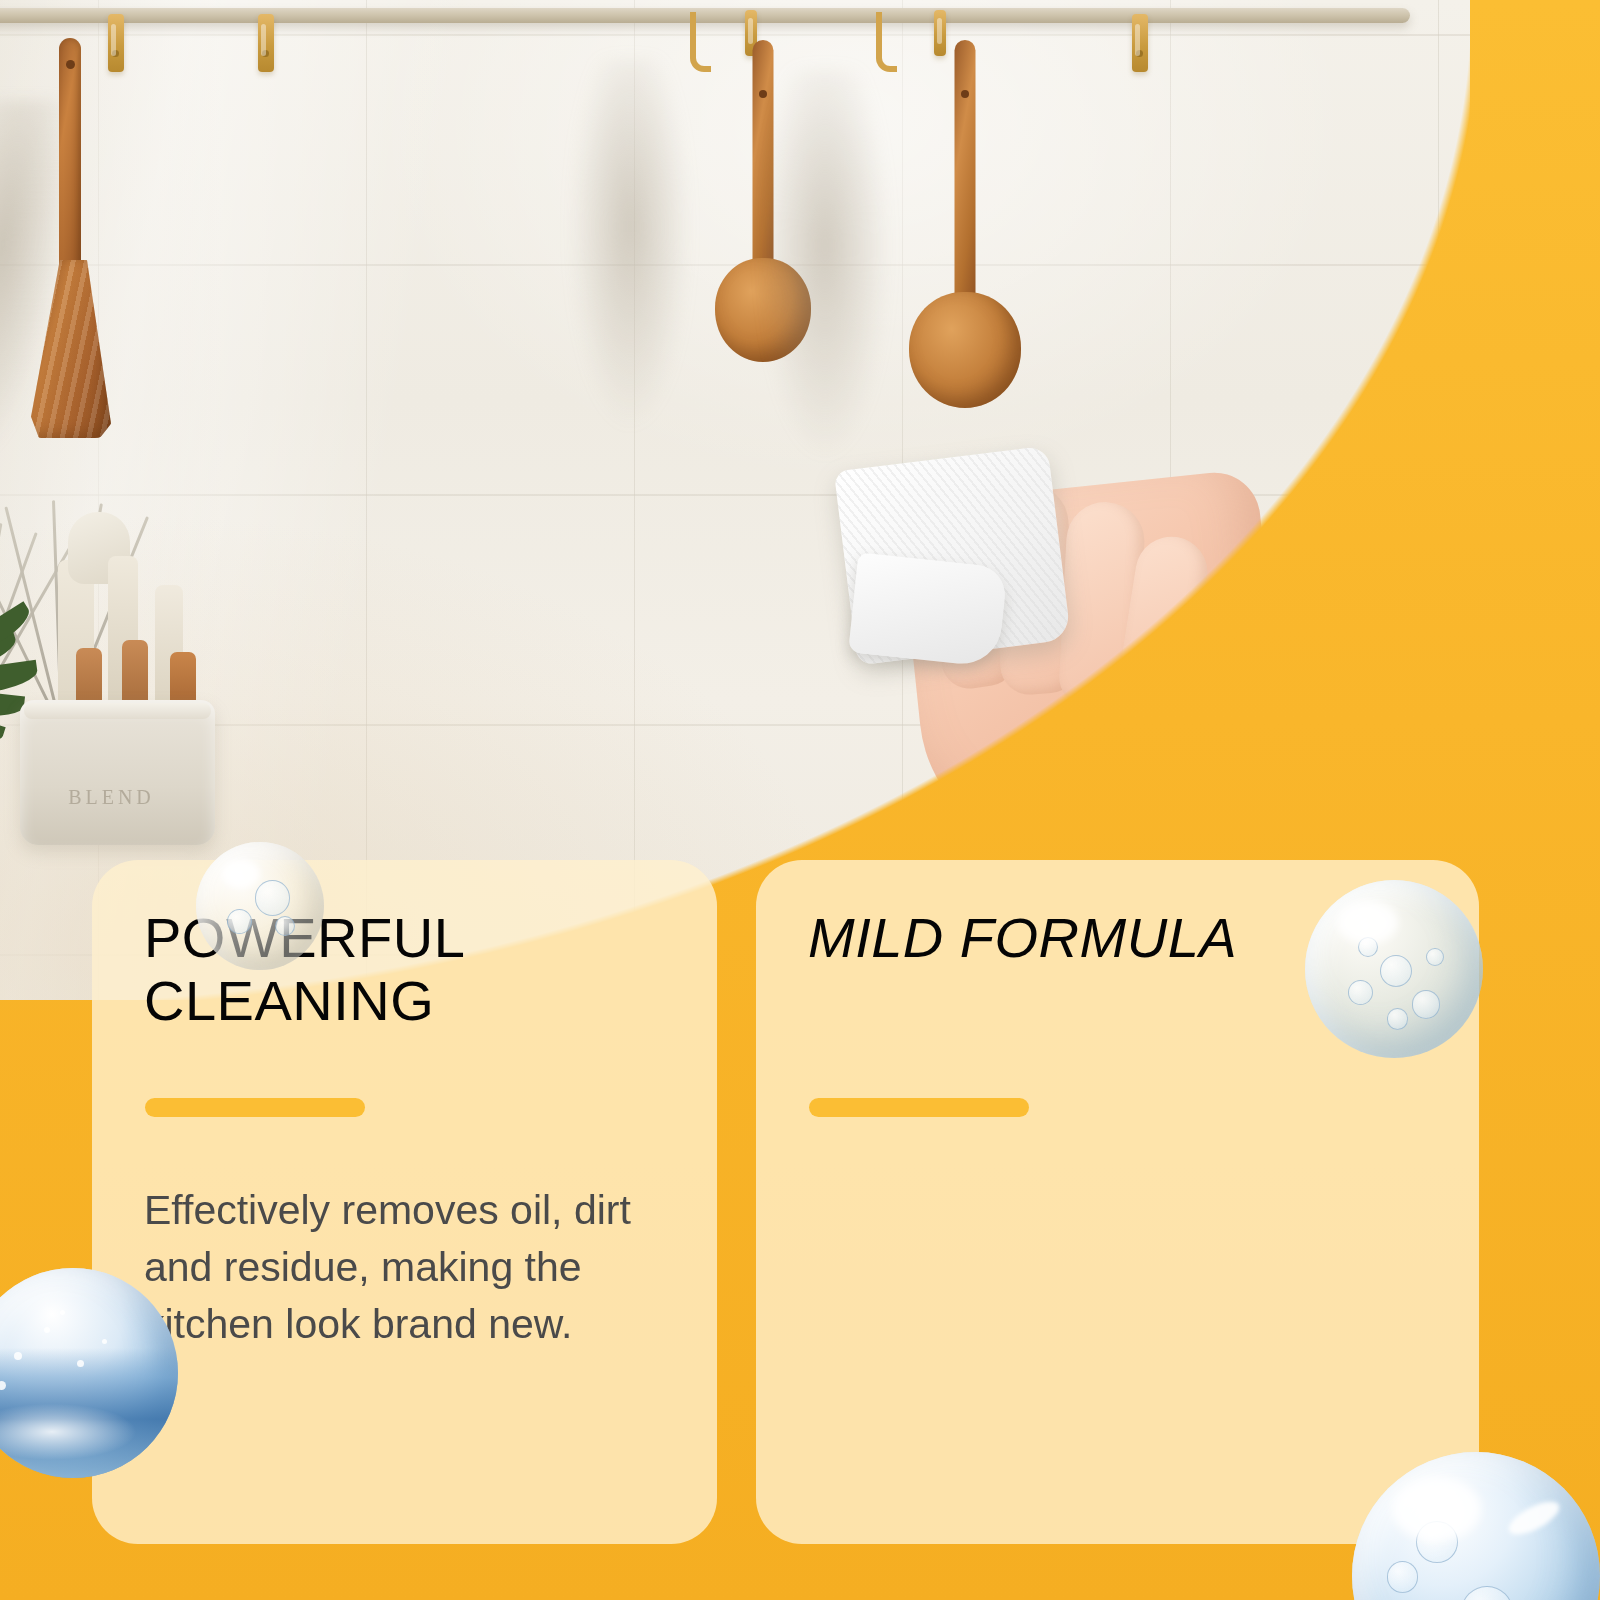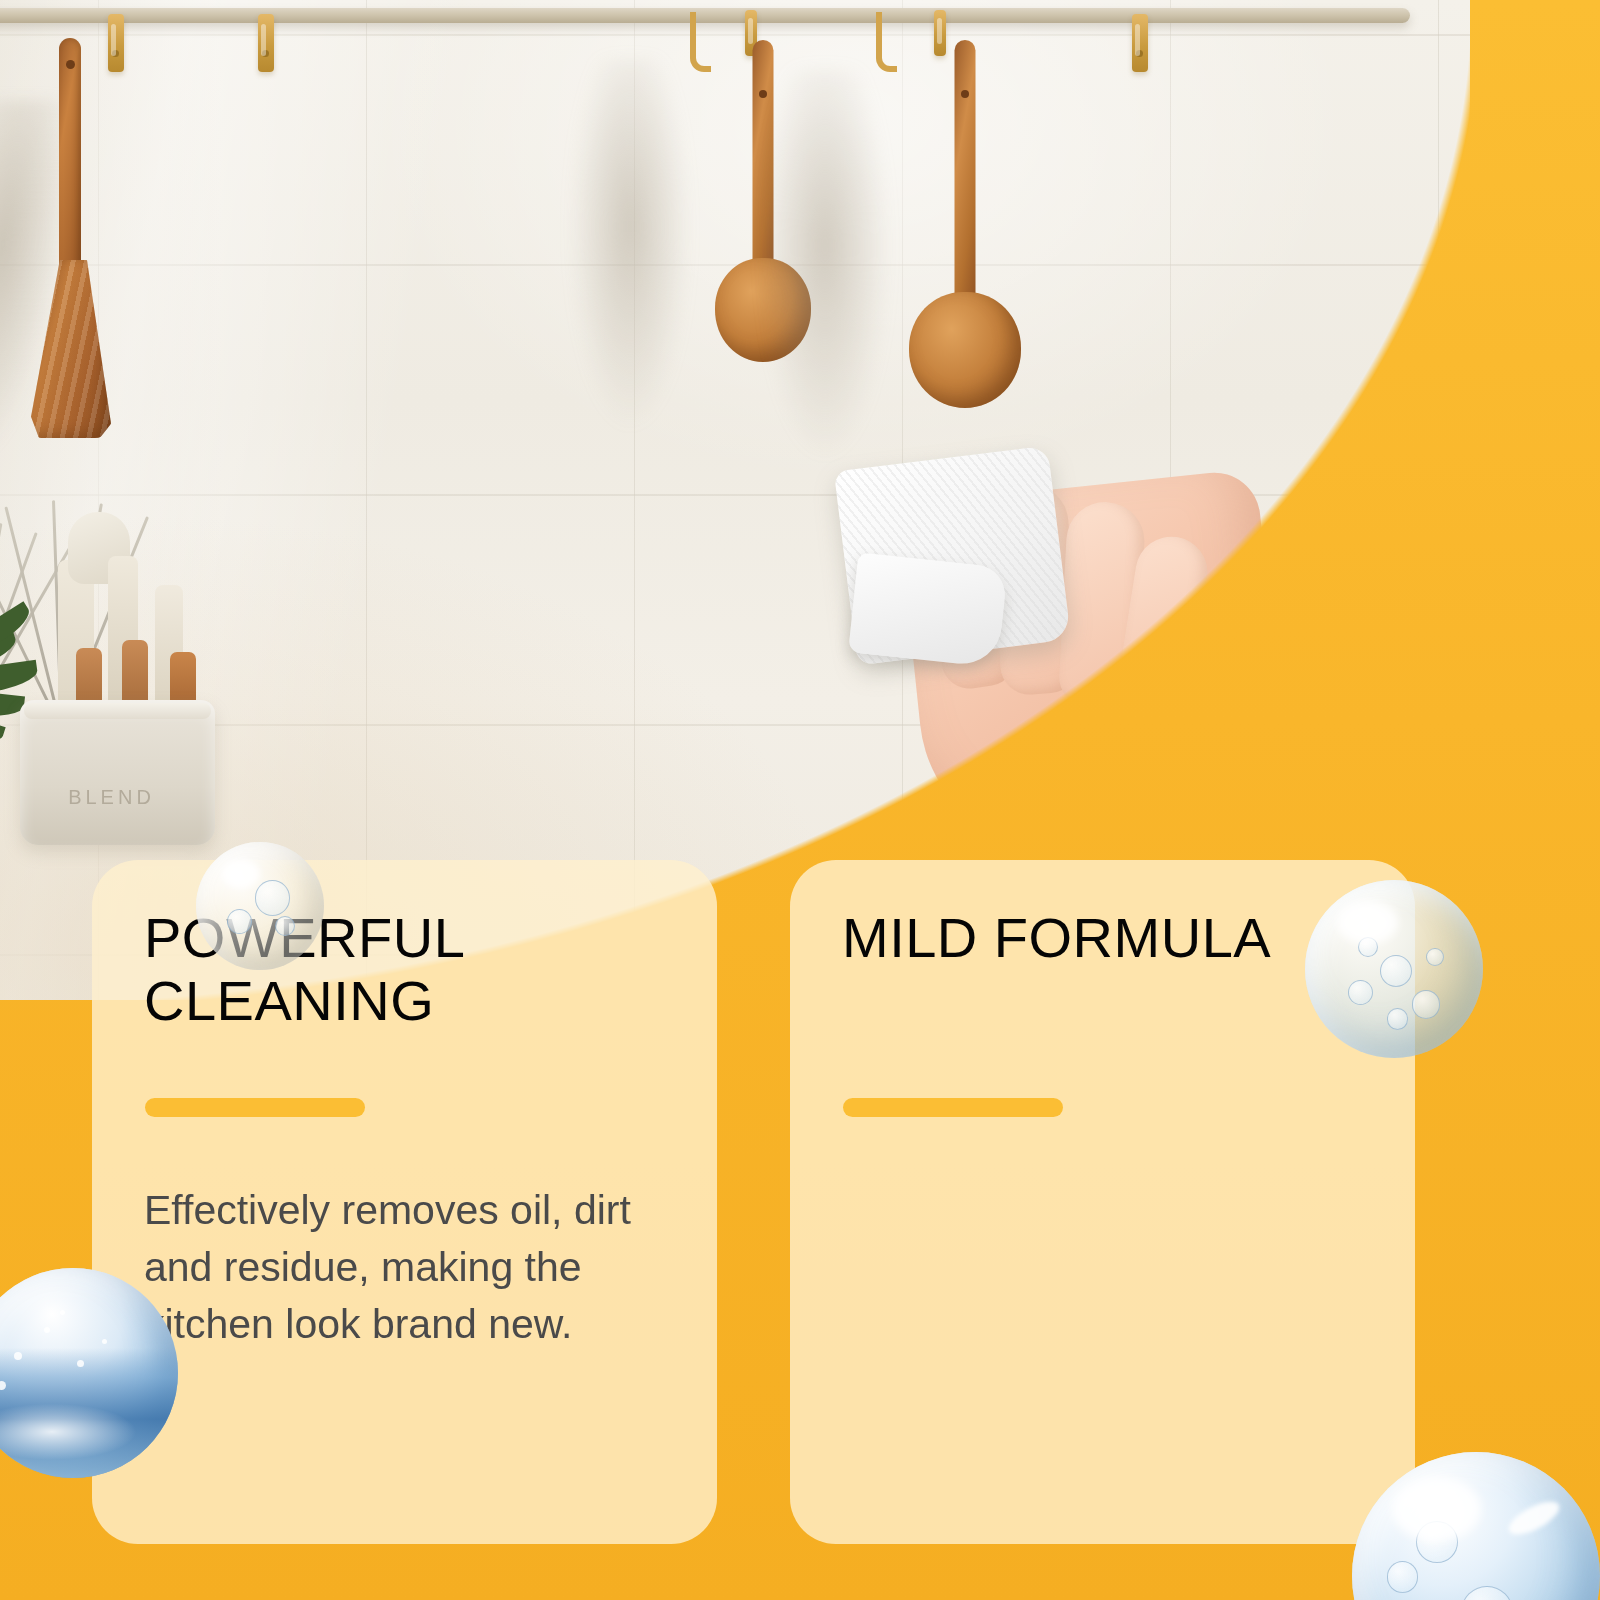--- a/index.html
+++ b/index.html
@@ -97,21 +97,21 @@
     filter:blur(8px);}
 
   
   .crock{position:absolute;left:150px;top:700px;width:195px;height:145px;
     background:linear-gradient(180deg,#e9e4da,#ddd7ca 60%,#cfc8b9);
     border-radius:14px 14px 18px 18px;
     box-shadow:inset 0 10px 16px rgba(255,255,255,.55), 0 8px 16px rgba(160,150,130,.25);}
   .crock-lip{position:absolute;left:4px;top:3px;right:4px;height:16px;border-radius:10px;
     background:linear-gradient(180deg,#f4f1e9,#e2dcd0);}
   .crock-text{position:absolute;left:0;right:12px;top:86px;text-align:center;
-    font-size:20px;letter-spacing:4px;color:#b3ab9b;font-family:Liberation Sans, sans-serif;}
+    font-size:20px;letter-spacing:4px;color:#b3ab9b;font-family:Liberation Serif, serif;}
   .utensil{position:absolute;border-radius:8px;}
   .whisk{position:absolute;left:18px;top:520px;width:150px;height:210px;}
   .whisk-w{position:absolute;left:50%;bottom:0;width:3px;height:100%;
     background:linear-gradient(180deg,#cfcabd,#a9a396);transform-origin:bottom center;border-radius:3px;}
   .plant{position:absolute;left:48px;top:600px;width:160px;height:160px;}
   .leaf{position:absolute;background:#3f5e2d;border-radius:60% 0 60% 0;}
 
   
   .hand-wrap{position:absolute;left:965px;top:440px;width:470px;height:420px;}
   .wipe{position:absolute;left:10px;top:18px;width:215px;height:195px;
@@ -138,21 +138,21 @@
     border-radius:50px 0 0 70px;transform:rotate(-8deg);}
 
   
   .card{
     position:absolute;top:860px;height:684px;
     background:rgba(255,240,205,0.80);
     border-radius:46px;
     overflow:hidden;
   }
   .card-left{left:92px;width:625px;}
-  .card-right{left:790px;width:625px;}
+  .card-right{left:756px;width:723px;font-style:italic;}
   .card-inner{position:relative;width:100%;height:100%;}
 
   .card-title{
     position:absolute;left:52px;top:48px;right:30px;
     font-size:56px;line-height:63px;font-weight:400;color:#050505;
     letter-spacing:.5px;white-space:pre-line;
   }
   .accent-bar{
     position:absolute;left:53px;width:220px;height:19px;border-radius:10px;
     background:#FBBE34;

